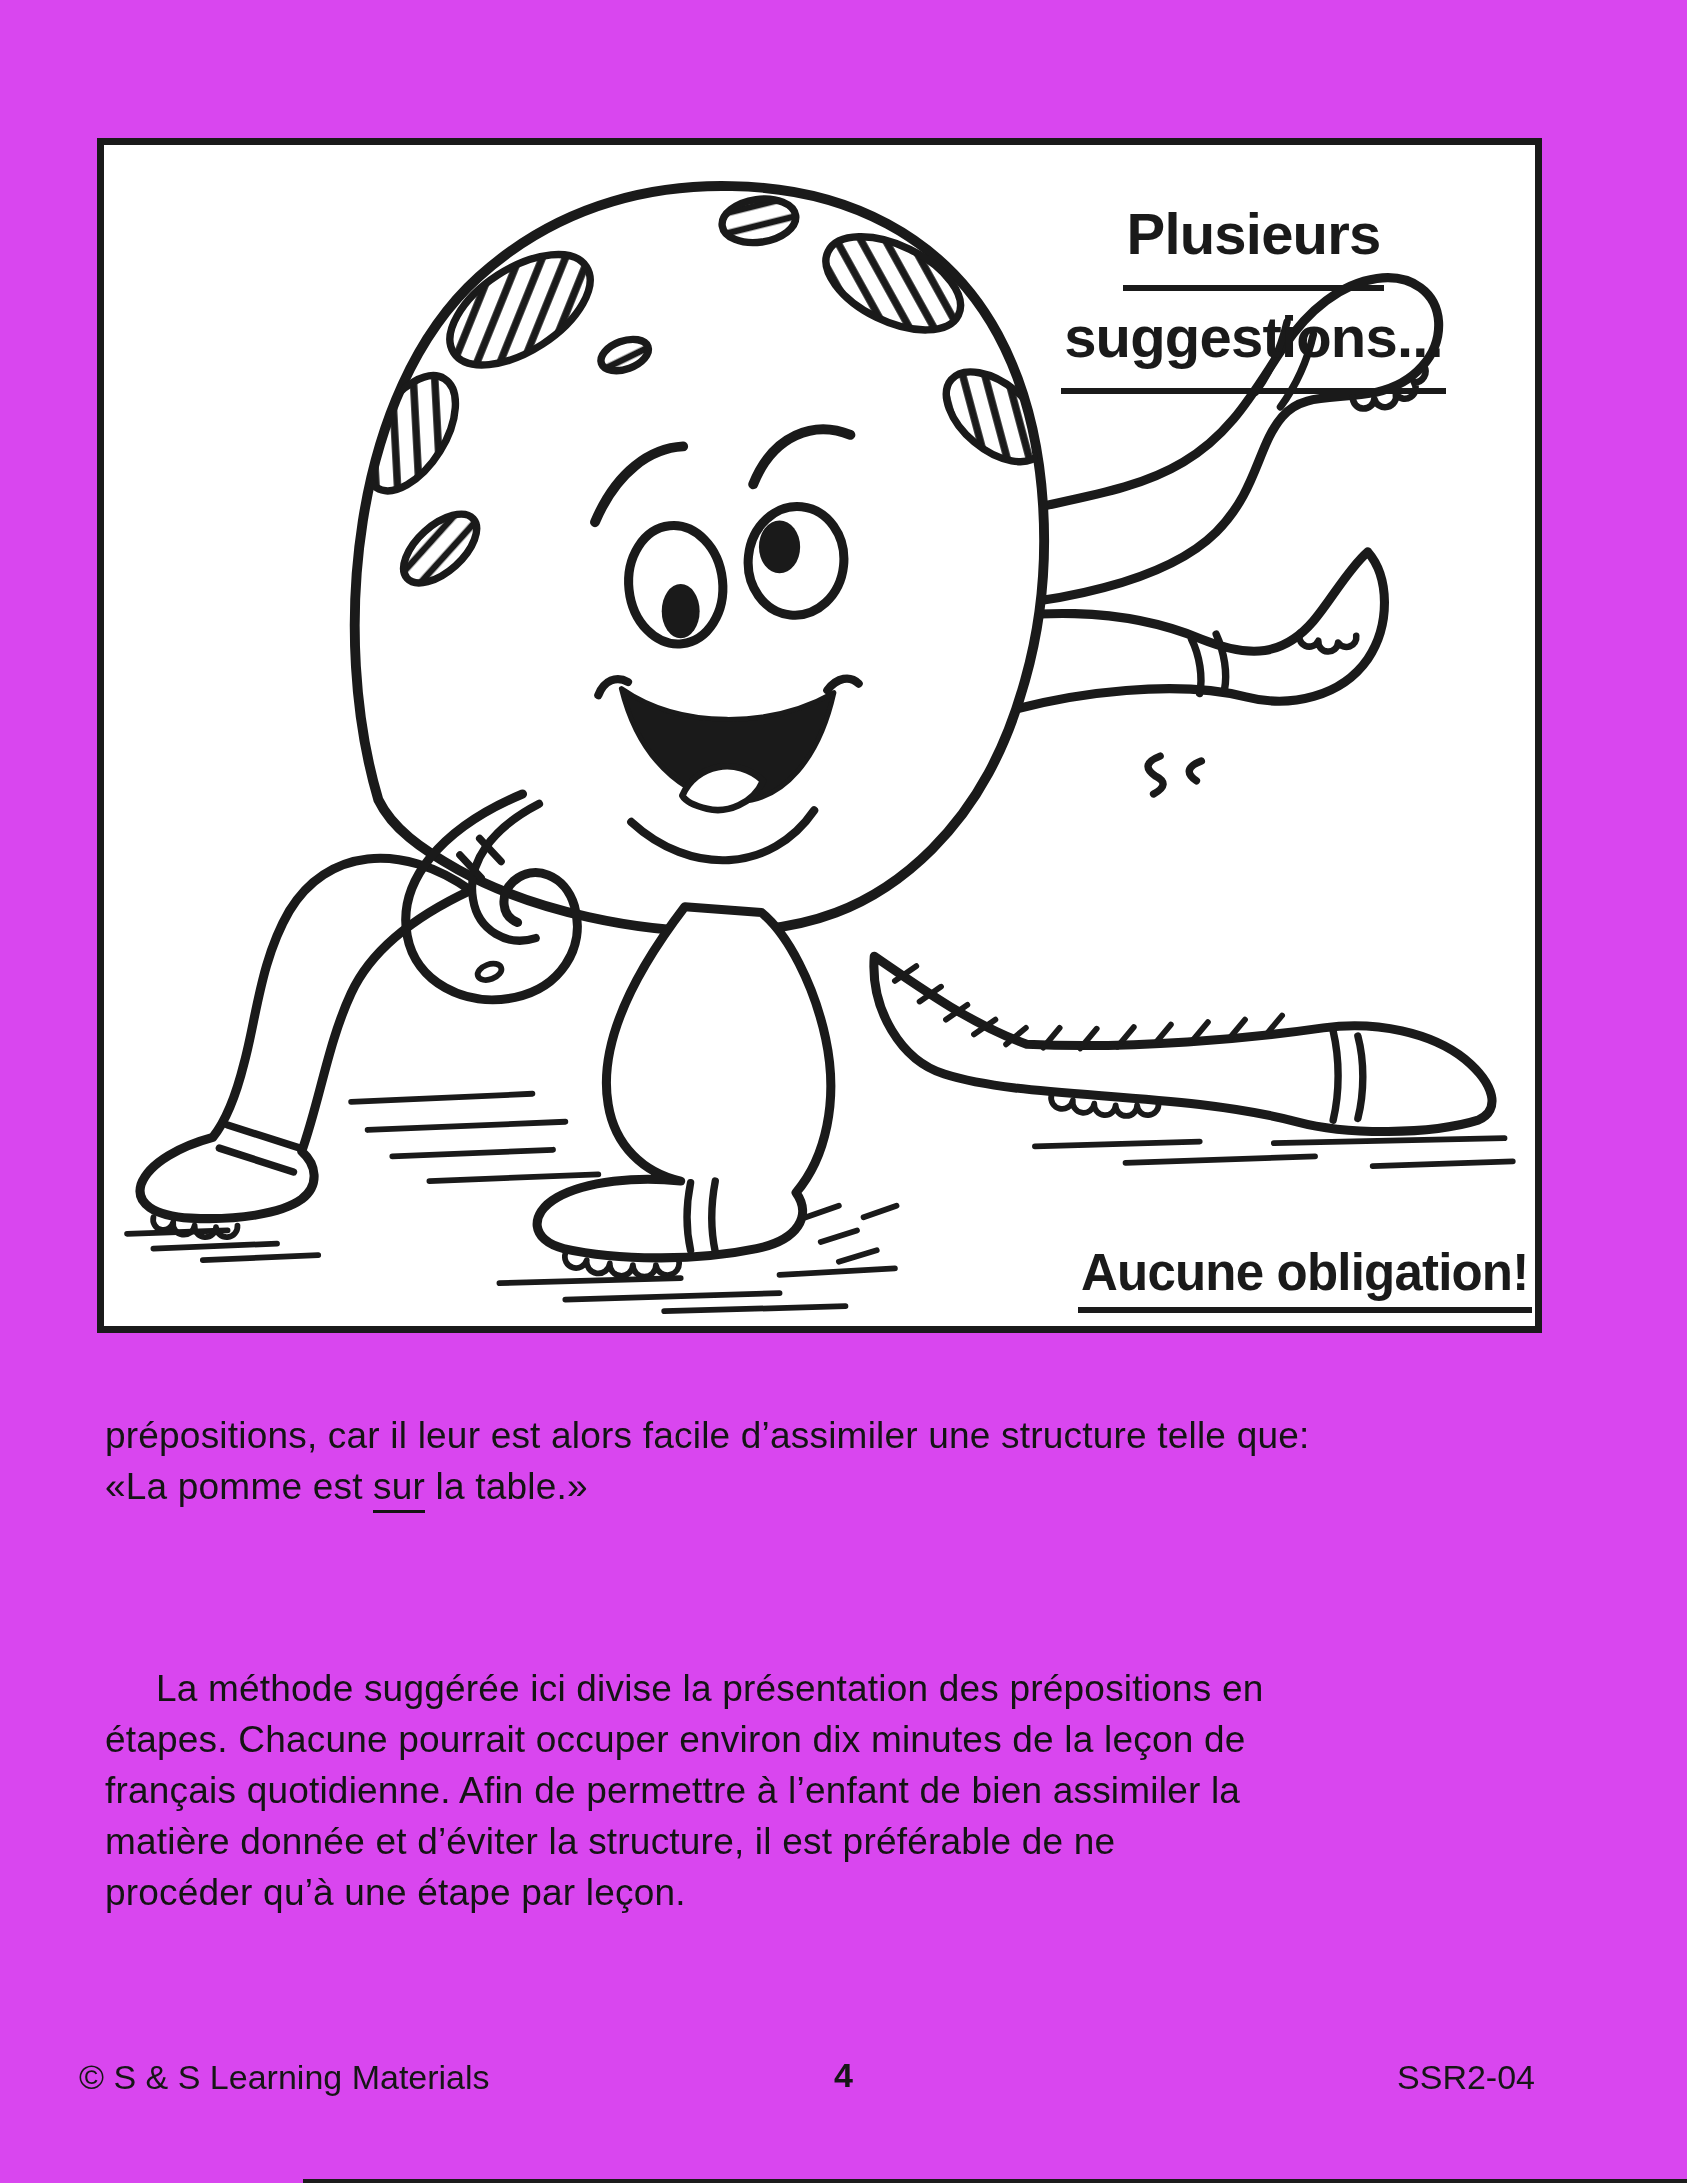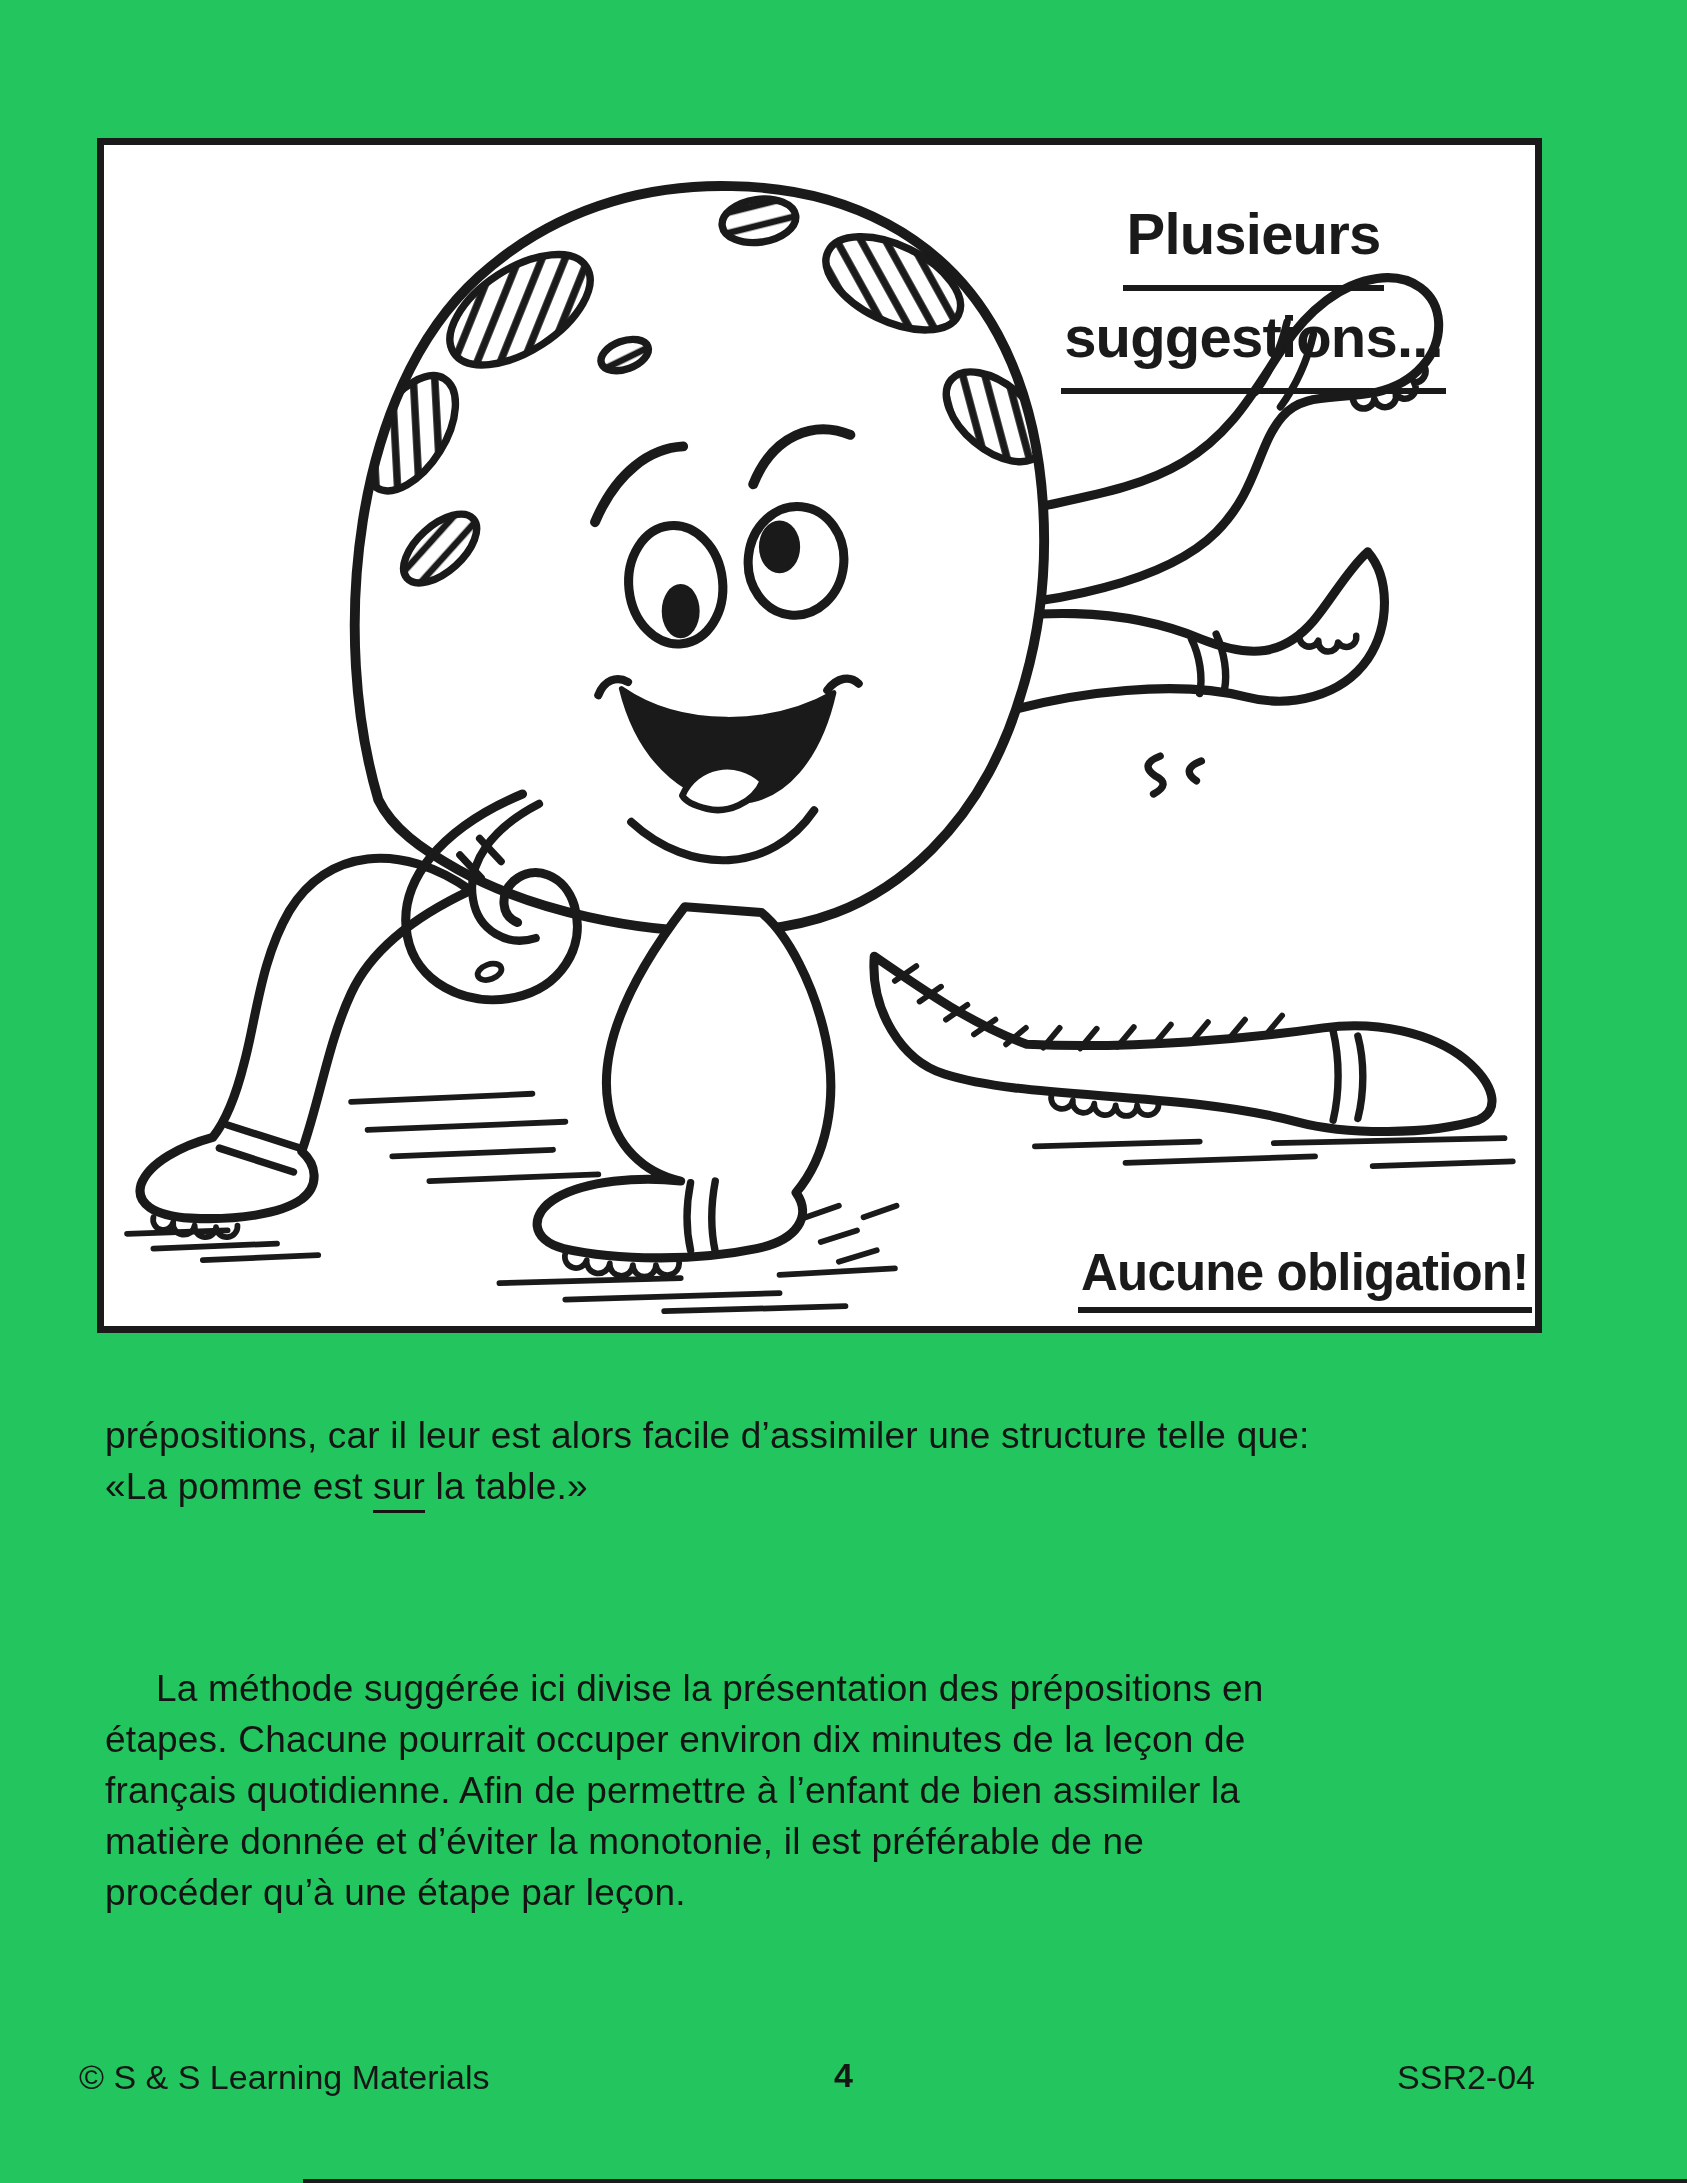--- a/index.html
+++ b/index.html
@@ -1,19 +1,19 @@
 <!DOCTYPE html>
 <html style="font-size:13px"><head>
 <meta charset="utf-8">
 <style>
   html,body{margin:0;padding:0;background:#e8e8e8;}
   .page{
     position:relative;
     width:1687px;height:2183px;
-    background:#22c55e;
+    background:#d946ef;
     font-family:"Liberation Sans", sans-serif;
     color:#1a1a1a;
     overflow:hidden;
   }
   
   .frame{
     position:absolute;left:97px;top:138px;
     width:1431px;height:1181px;
     border:7.4px solid #1a1a1a;
     background:#ffffff;
@@ -162,21 +162,21 @@
 
   <div class="para para-1">
     <div class="line">prépositions, car il leur est alors facile d’assimiler une structure telle que:</div>
     <div class="line"><span>«La pomme est </span><span class="u-word">sur</span><span> la table.»</span></div>
   </div>
 
   <div class="para para-2">
     <div class="line indent">La méthode suggérée ici divise la présentation des prépositions en</div>
     <div class="line">étapes. Chacune pourrait occuper environ dix minutes de la leçon de</div>
     <div class="line">français quotidienne. Afin de permettre à l’enfant de bien assimiler la</div>
-    <div class="line">matière donnée et d’éviter la monotonie, il est préférable de ne</div>
+    <div class="line">matière donnée et d’éviter la structure, il est préférable de ne</div>
     <div class="line">procéder qu’à une étape par leçon.</div>
   </div>
 
   <div class="footer-item footer-copyright">© S &amp; S Learning Materials</div>
   <div class="footer-item footer-page">4</div>
   <div class="footer-item footer-code">SSR2-04</div>
 
   <div class="scan-line"></div>
 </div>
 

